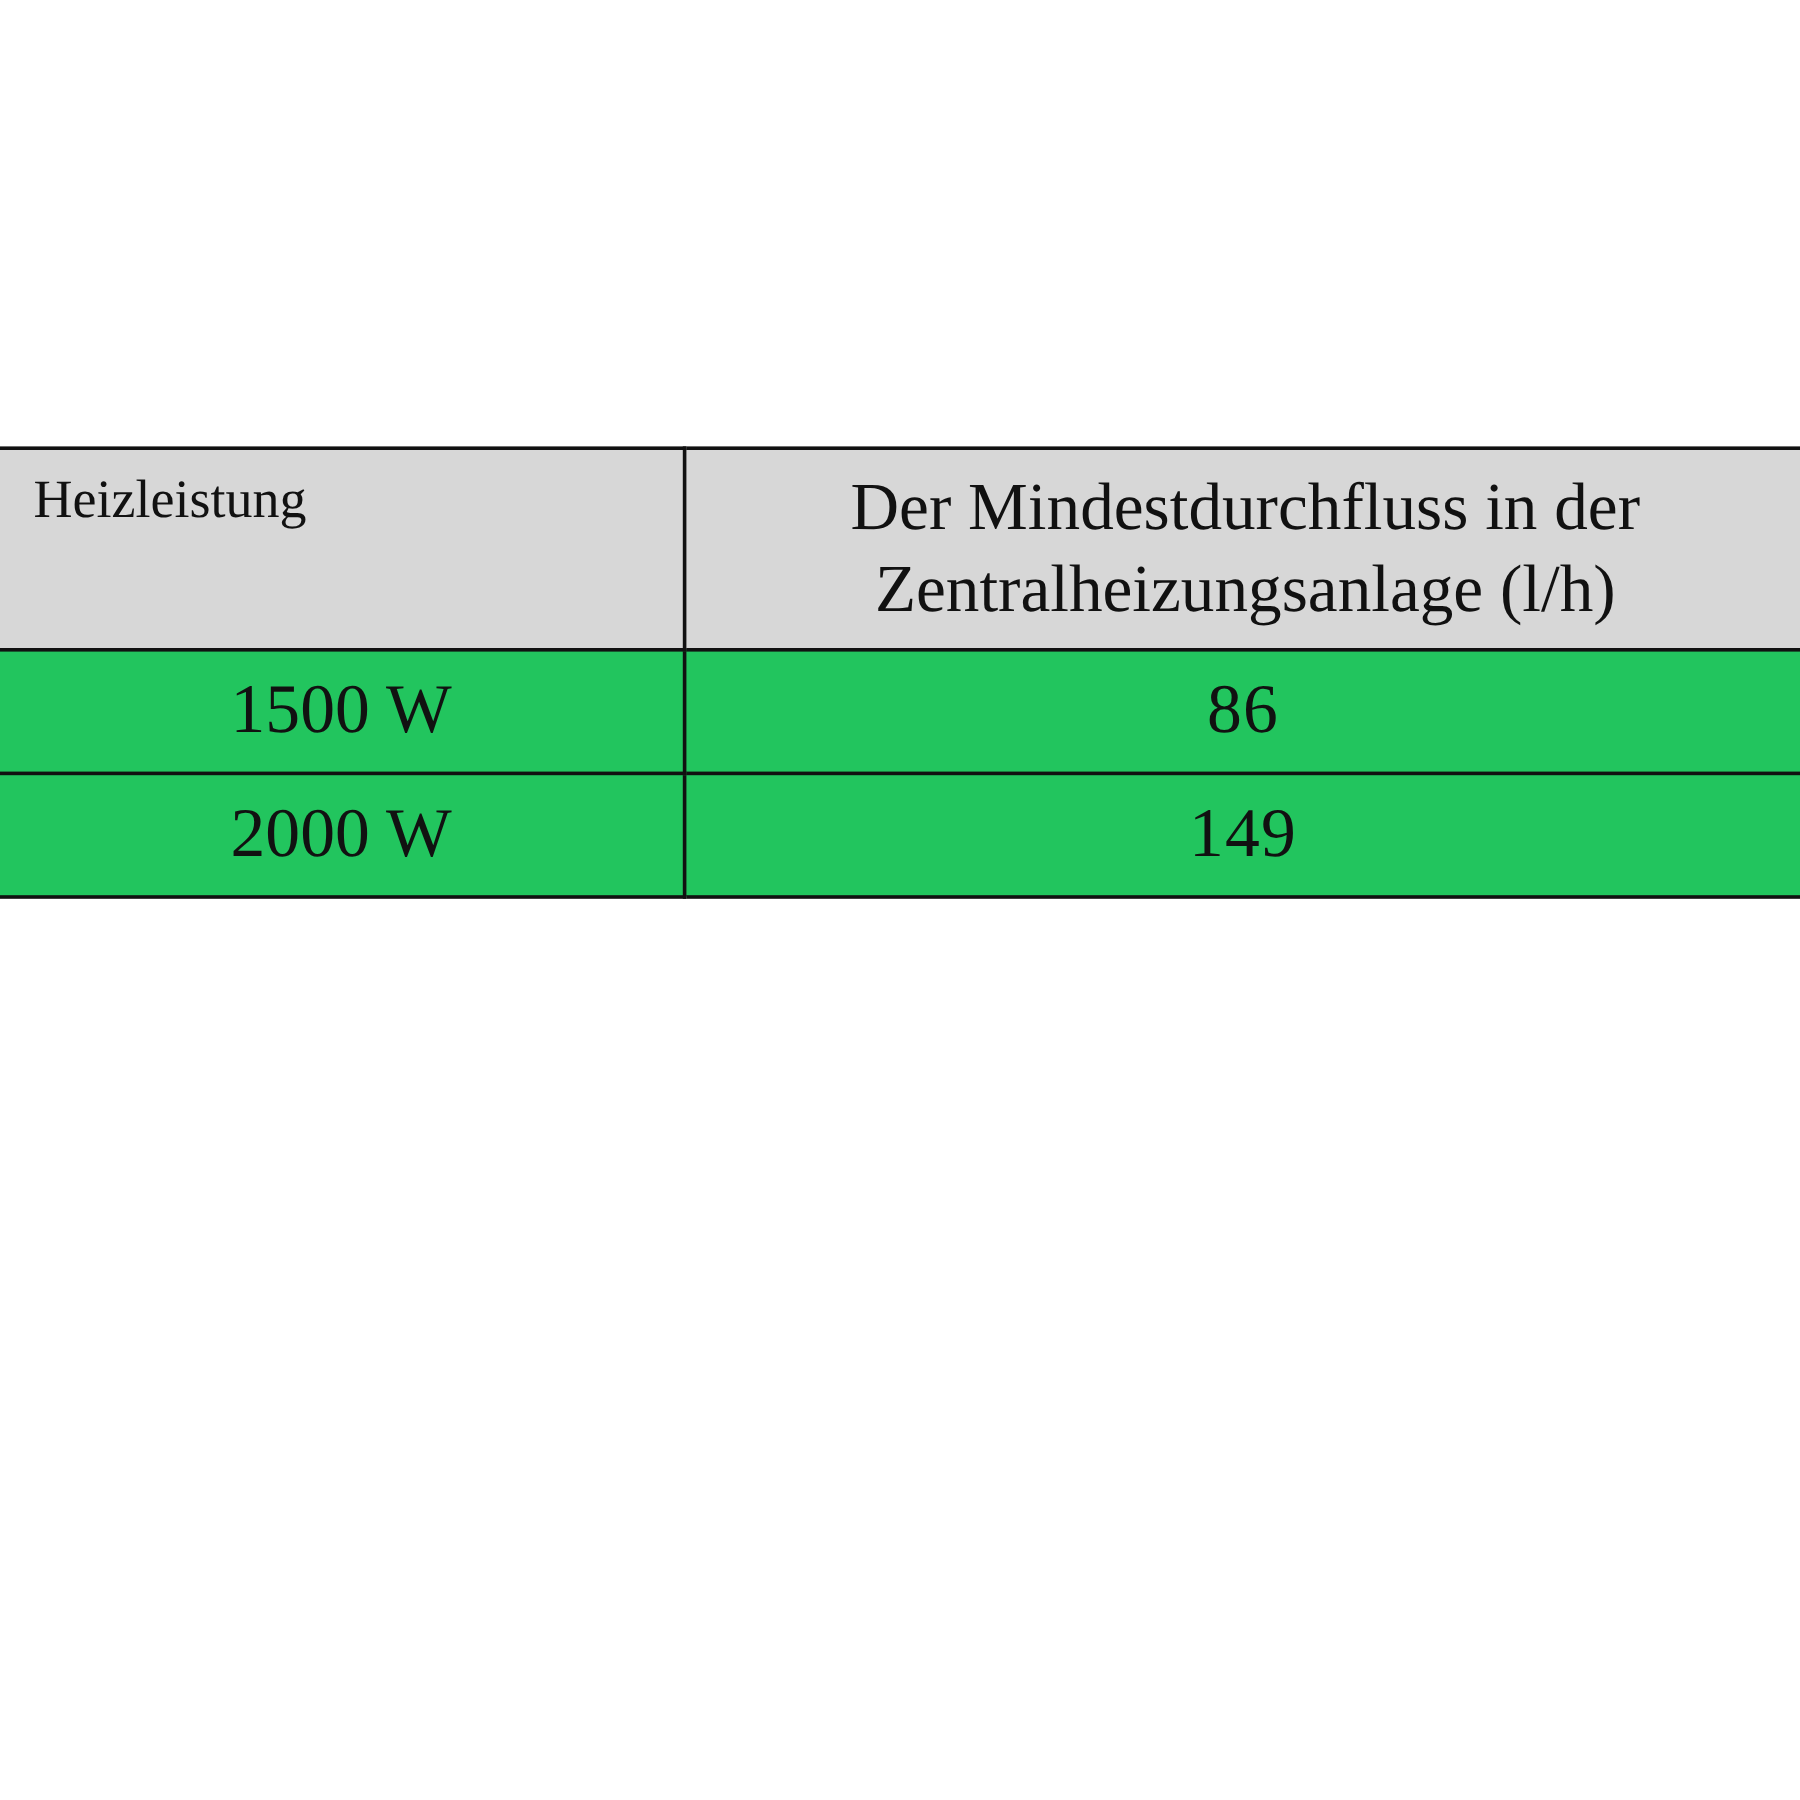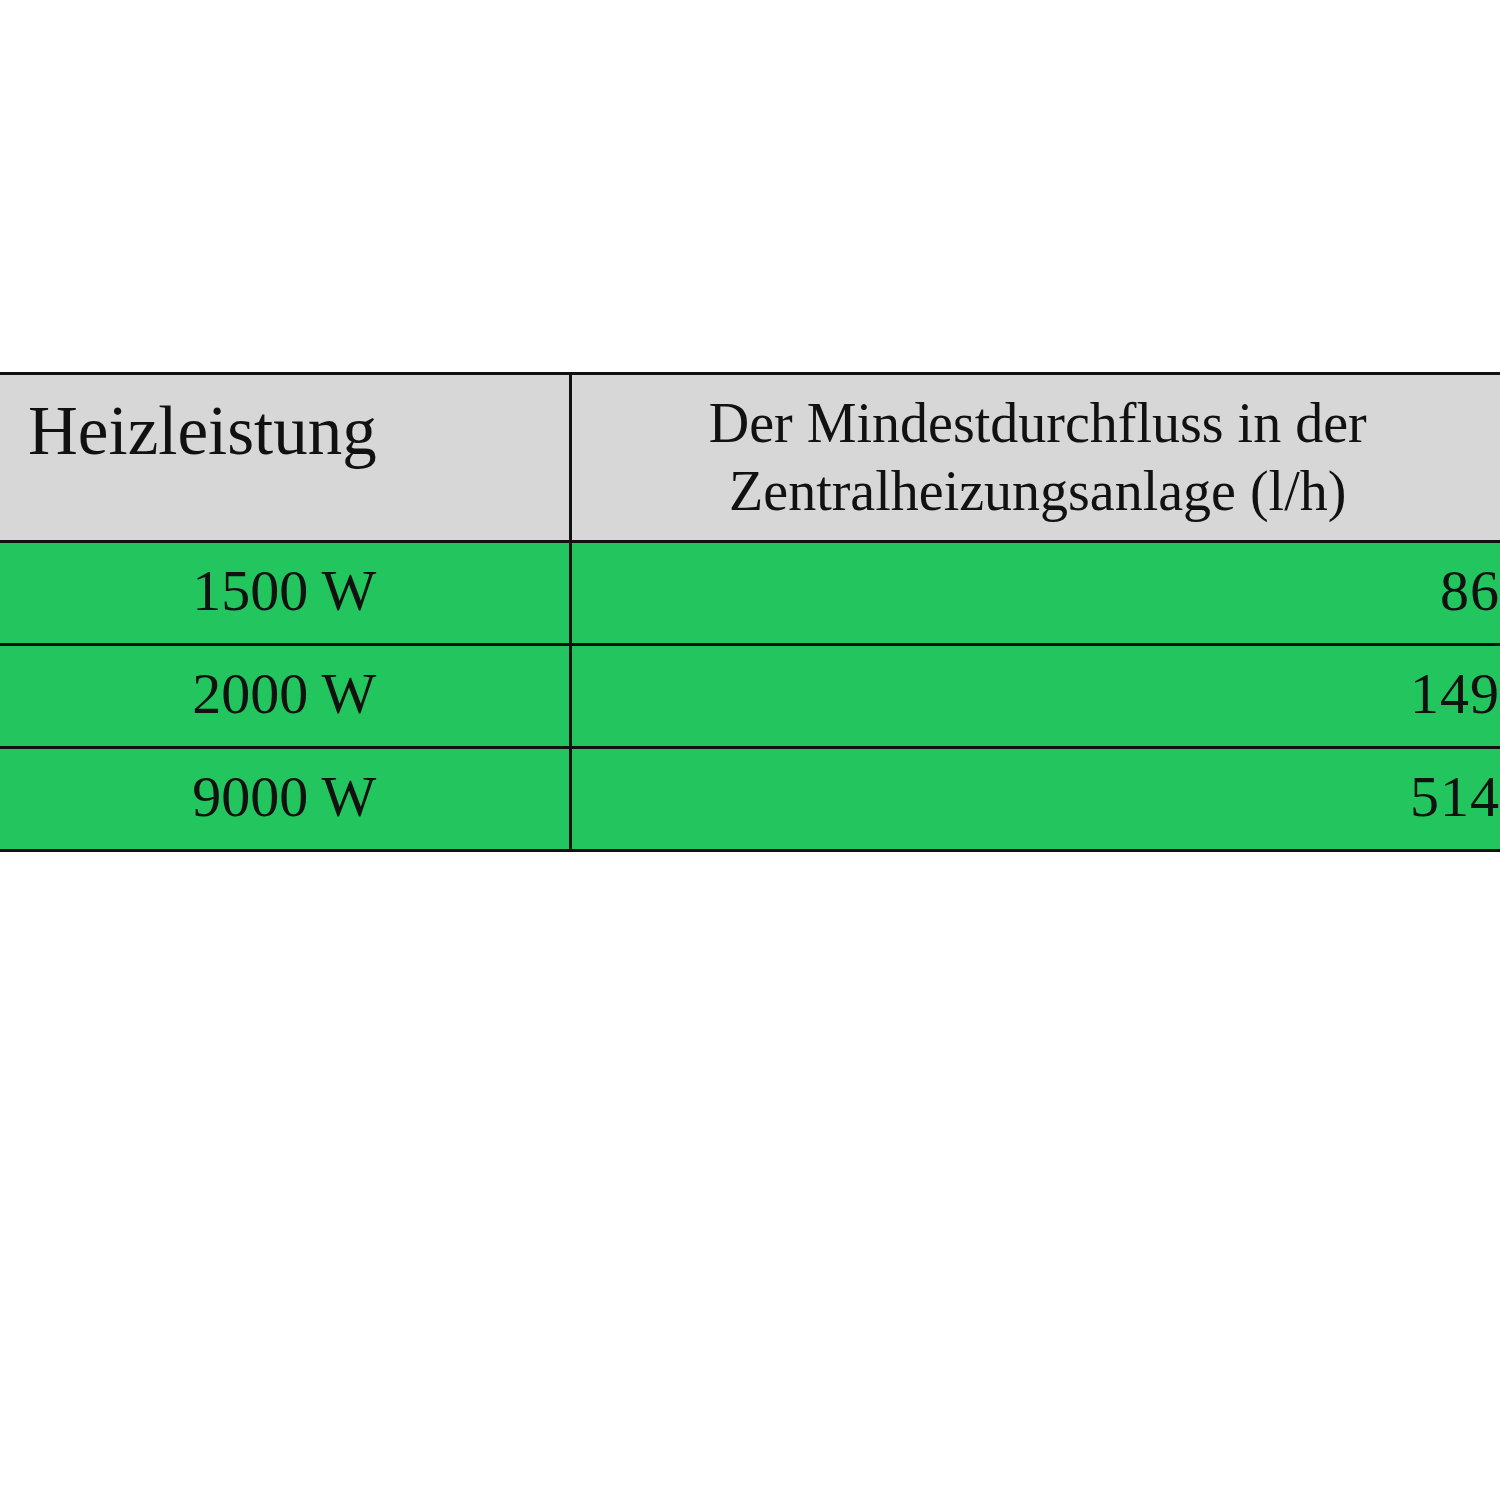--- a/index.html
+++ b/index.html
@@ -46,21 +46,21 @@
   }
 
   thead th {
     background: #d7d7d7;
     vertical-align: top;
     font-weight: normal;
   }
   thead th.col1 {
     text-align: left;
     padding: 14px 0 14px 28px;
-    font-size: 69px;
+    font-size: 45px;
     line-height: 1.22;
   }
   thead th.col2 {
     text-align: center;
     padding: 14px 24px 14px 28px;
     font-size: 56px;
     line-height: 1.22;
   }
   thead th .hdr-line { display: block; white-space: nowrap; }
 
@@ -70,21 +70,21 @@
     height: 84px;
     text-align: center;
     vertical-align: middle;
     background: #22c55e;
   }
   tbody td.col1 {
     text-align: center;
     padding: 6px 0 10px 0;
   }
   tbody td.col2 {
-    text-align: right;
+    text-align: center;
     padding: 6px 0 10px 0;
     letter-spacing: 1px;
   }
   tbody tr td {
     border-top: 3px solid #111111;
     border-bottom: 3px solid #111111;
   }
 </style>
 </head>
 <body>
@@ -110,21 +110,17 @@
       </thead>
       <tbody>
         <tr>
           <td class="col1">1500 W</td>
           <td class="col2">86</td>
         </tr>
         <tr>
           <td class="col1">2000 W</td>
           <td class="col2">149</td>
         </tr>
-        <tr>
-          <td class="col1">9000 W</td>
-          <td class="col2">514</td>
-        </tr>
       </tbody>
     </table>
   </div>
 
 </div>
 
 </body></html>

